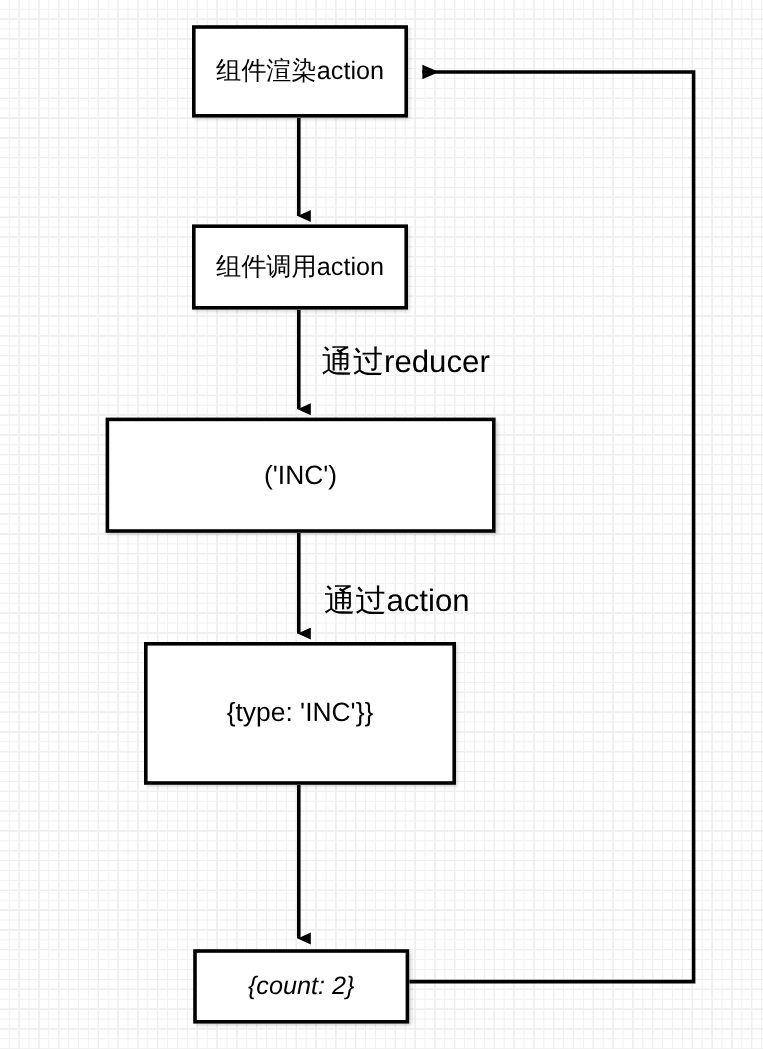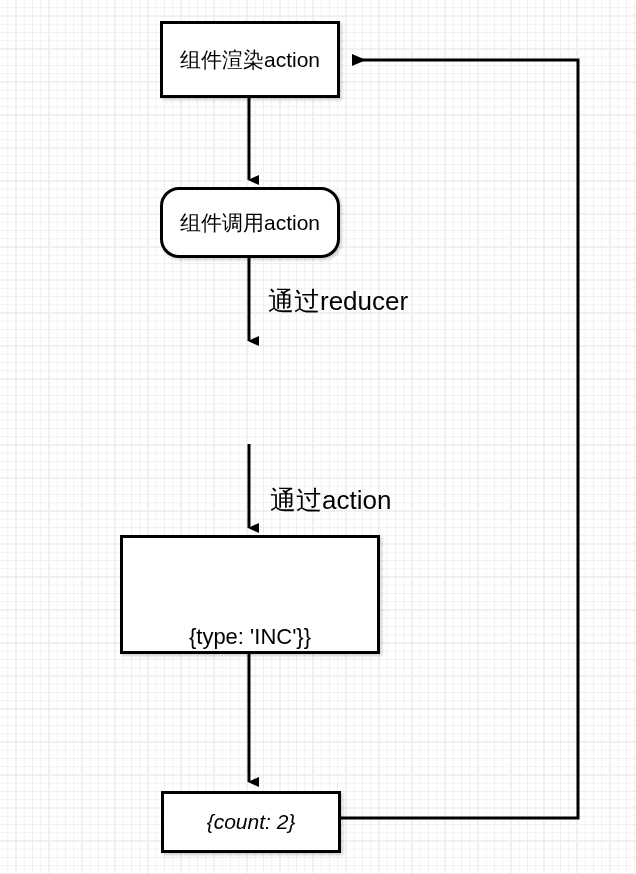--- a/index.html
+++ b/index.html
@@ -50,23 +50,23 @@
     color: #000000;
     box-shadow: 2px 2px 3px rgba(0,0,0,0.18);
     z-index: 3;
   }
   .node .line {
     display: block;
     white-space: nowrap;
     line-height: 1.22;
   }
   .node-1 { left: 160px; top: 21px; width: 180px; height: 77px; font-size: 21px; }
-  .node-2 { left: 160px; top: 187px; width: 180px; height: 71px; font-size: 21px; border-radius: 19px; }
+  .node-2 { left: 160px; top: 187px; width: 180px; height: 71px; font-size: 21px; }
   .node-3 { left: 88px; top: 348px; width: 325px; height: 96px; font-size: 22px; }
-  .node-4 { left: 120px; top: 535px; width: 260px; height: 119px; font-size: 22px; align-items: flex-end; }
+  .node-4 { left: 120px; top: 535px; width: 260px; height: 119px; font-size: 22px; }
   .node-5 { left: 161px; top: 791px; width: 180px; height: 62px; font-size: 21px; font-style: italic; }
 
   .edge-label {
     position: absolute;
     white-space: nowrap;
     color: #000000;
     font-size: 26px;
     line-height: 1;
     z-index: 4;
   }
@@ -105,20 +105,23 @@
   <div class="node node-1">
     <span class="line">组件渲染</span>
     <span class="line">action</span>
   </div>
 
   <div class="node node-2">
     <span class="line">组件调用</span>
     <span class="line">action</span>
   </div>
 
+  <div class="node node-3">
+    <span class="line">('INC')</span>
+  </div>
 
   <div class="node node-4">
     <span class="line">{type: 'INC'}}</span>
   </div>
 
   <div class="node node-5">
     <span class="line">{count: 2}</span>
   </div>
 
   <div class="edge-label lbl-1">通过reducer</div>

